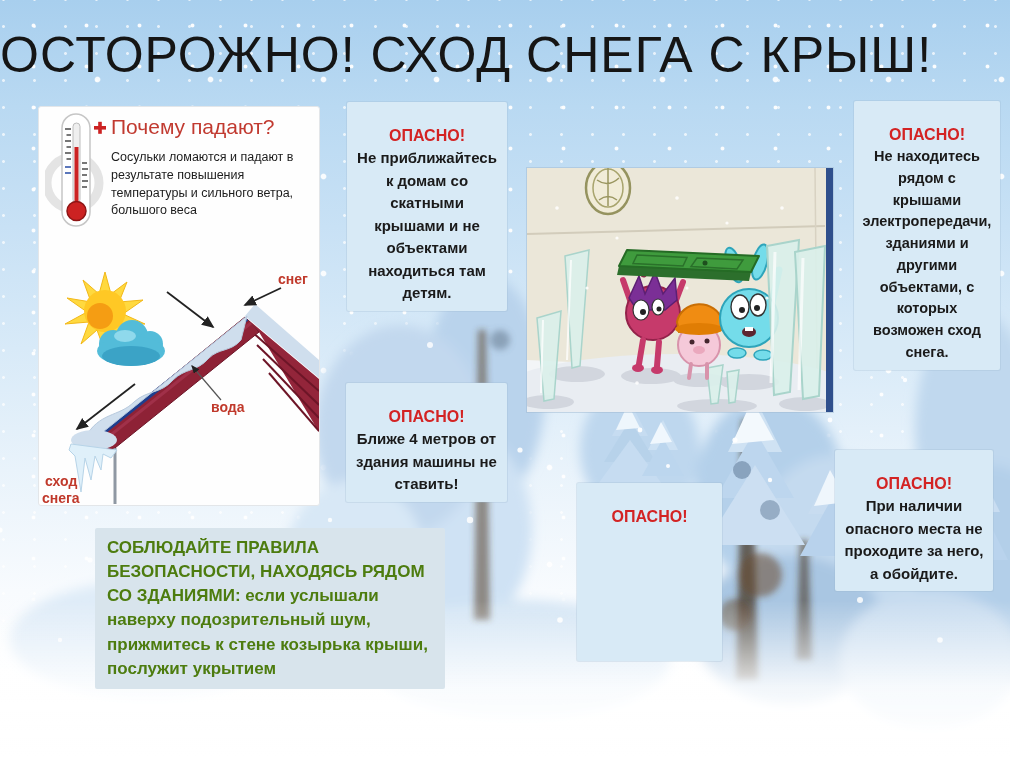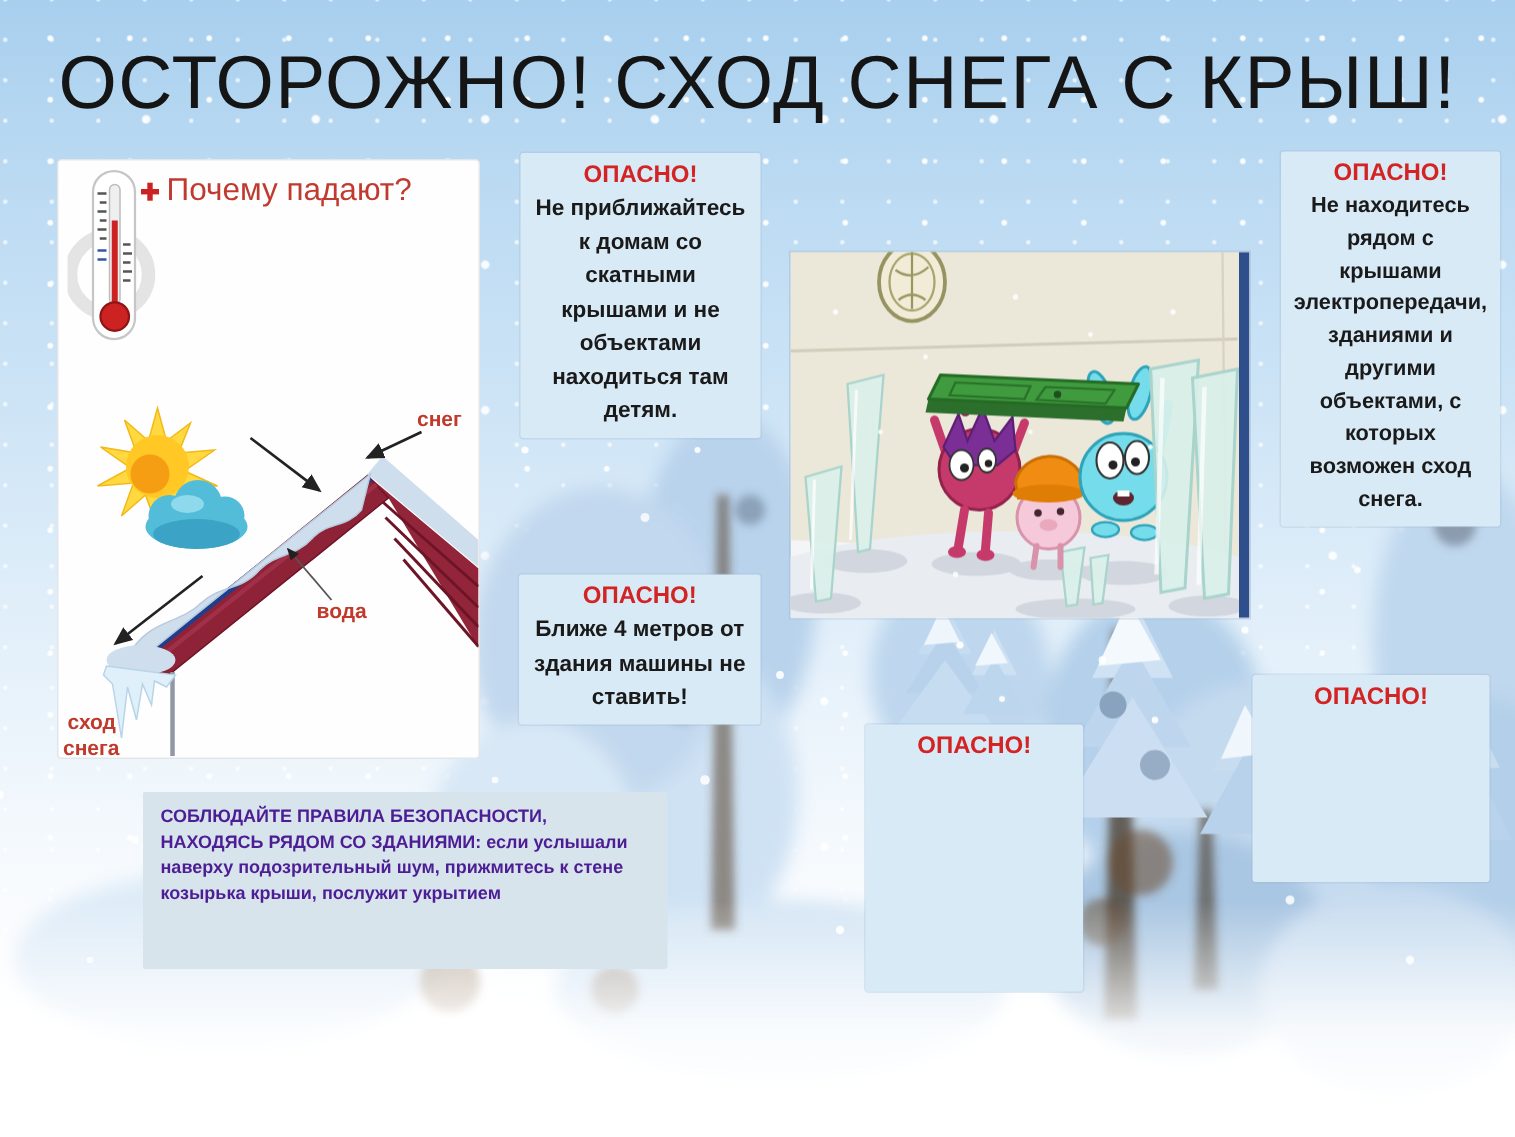--- a/index.html
+++ b/index.html
@@ -10,21 +10,21 @@
     background-image:
       radial-gradient(circle, rgba(255,255,255,.95) 1.4px, rgba(255,255,255,0) 2.4px),
       radial-gradient(circle, rgba(255,255,255,.70) 1.0px, rgba(255,255,255,0) 1.9px),
       radial-gradient(circle, rgba(255,255,255,.90) 2.2px, rgba(255,255,255,0) 3.4px),
       linear-gradient(180deg,#a8cfee 0%,#b9d9f2 14%,#c8e1f5 30%,#d8eaf8 46%,#e9f3fb 62%,#f8fbfe 78%,#ffffff 92%);
     background-size:53px 41px, 31px 27px, 113px 97px, 100% 100%;
     background-position:7px 5px, 19px 13px, 41px 31px, 0 0;
   }
   .bg-svg{position:absolute;left:0;top:0;z-index:0;}
   .title{
-    position:absolute; left:0; top:26px; width:100%; text-align:center;
+    position:absolute; left:0; top:26px; width:100%; 
     font-size:50px; font-weight:400; letter-spacing:1px; color:#151515; z-index:3;
     white-space:nowrap;
   }
   .card{
     position:absolute; left:38px; top:106px; width:280px; height:398px;
     background:#fefefe; border:1px solid #e3e6e9; border-radius:3px; z-index:2;
   }
   .card .thermo{position:absolute; left:6px; top:4px;}
   .card h2{
     position:absolute; left:72px; top:8px; margin:0;
@@ -37,27 +37,27 @@
   .card .p2{
     position:absolute; left:112px; top:122px; width:166px;
     font-size:12.5px; line-height:1.42; color:#1c1c1c;
   }
   .card .diagram{position:absolute; left:0; top:145px;}
   .danger{
     position:absolute; background:#d8eaf6; border-radius:2px; z-index:2;
     padding:6px 8px; box-sizing:border-box; text-align:center;
     box-shadow:0 0 0 1px rgba(150,180,205,.25);
   }
-  .d-head{font-size:16px; font-weight:700; color:#d32323; margin-bottom:2px;}
+  .d-head{font-size:16px; font-weight:700; color:#d32323; margin-bottom:2px;margin-top:19px;}
   .d-text{font-size:15px; font-weight:700; color:#1a1a1a; line-height:1.5;}
   .danger.b4 .d-text{font-size:14.5px;}
   .rules{
     position:absolute; left:95px; top:528px; width:350px; min-height:118px;
     background:#d8e4ec; border-radius:2px; z-index:2; padding:8px 12px; box-sizing:border-box;
-    font-size:12px; font-weight:700; color:#4c1d95; line-height:1.42;
+    font-size:17px; font-weight:700; color:#4d7c0f; line-height:1.42;
   }
   .figure{
     position:absolute; left:527px; top:168px; width:306px; height:244px; z-index:2;
     box-shadow:0 0 0 1px rgba(160,185,210,.5);
   }
   .lbl{fill:#c0392b; font-weight:700; font-size:14px; font-family:"Liberation Sans","DejaVu Sans",sans-serif;}
 </style>
 </head>
 <body>
 
@@ -193,20 +193,21 @@
       <g stroke="#3355aa" stroke-width="1.6">
         <line x1="20" y1="56" x2="26" y2="56"></line>
           <line x1="20" y1="62" x2="26" y2="62"></line>
       </g>
       <g fill="#cc2222">
           <rect x="49" y="15" width="12" height="3.6"></rect>
           <rect x="53.2" y="10.8" width="3.6" height="12"></rect>
         </g>
     </svg>
     <h2>Почему падают?</h2>
+    <div class="p1">Сосульки ломаются и падают в результате повышения температуры и сильного ветра, большого веса</div>
 
     <svg class="diagram" width="280" height="253" viewBox="0 0 280 253">
       <defs>
         <marker id="ah" markerWidth="8" markerHeight="8" refX="6" refY="3" orient="auto">
           <path d="M0,0 L7,3 L0,6 Z" fill="#222"></path>
         </marker>
       </defs>
 
       <g>
         <g fill="#ffd93f" stroke="#f2b818" stroke-width="1">
@@ -270,20 +271,21 @@
   </div>
   <div class="danger" style="left:577px;top:483px;width:145px;min-height:178px">
     <div class="d-head">ОПАСНО!</div>
   </div>
   <div class="danger b4" style="left:854px;top:101px;width:146px;min-height:228px">
     <div class="d-head">ОПАСНО!</div>
     <div class="d-text">Не находитесь рядом с крышами электропередачи, зданиями и другими объектами, с которых возможен сход снега.</div>
   </div>
   <div class="danger" style="left:835px;top:450px;width:158px;min-height:138px">
     <div class="d-head">ОПАСНО!</div>
+    <div class="d-text">При наличии опасного места не проходите за него, а обойдите.</div>
   </div>
 
   <div class="rules"><span>СОБЛЮДАЙТЕ ПРАВИЛА БЕЗОПАСНОСТИ, НАХОДЯСЬ РЯДОМ СО ЗДАНИЯМИ:</span><span> если услышали наверху подозрительный шум, прижмитесь к стене козырька крыши, послужит укрытием</span></div>
 
   <div class="figure">
     <svg width="306" height="244" viewBox="0 0 306 244">
       <rect x="0" y="0" width="306" height="244" fill="#f3f5f7"></rect>
       <polygon points="0,0 306,0 306,206 0,192" fill="#ebe7d9"></polygon>
       <line x1="0" y1="66" x2="298" y2="58" stroke="#d2ccbb" stroke-width="2"></line>
       <line x1="288" y1="0" x2="290" y2="202" stroke="#d8d2c2" stroke-width="1.5"></line>

